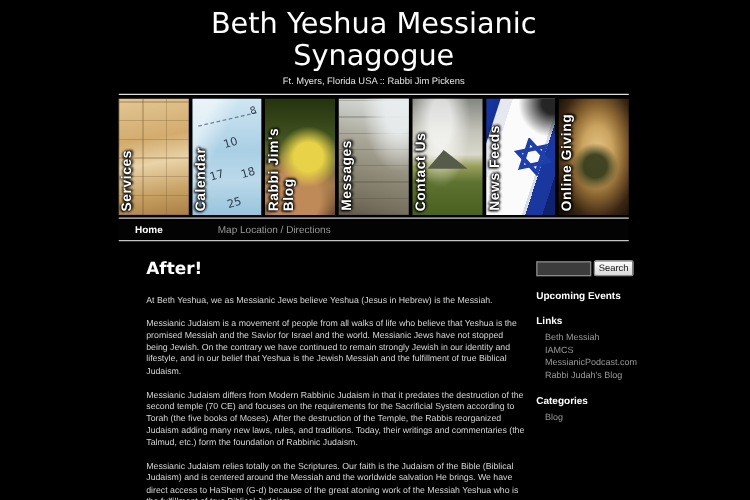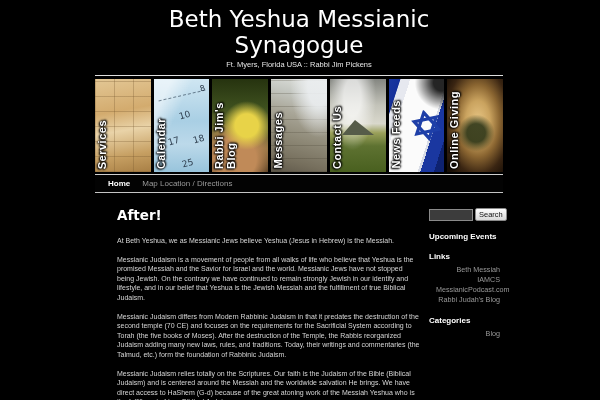--- a/index.html
+++ b/index.html
@@ -62,23 +62,23 @@
     radial-gradient(circle at 96% 4%, rgba(0,0,0,.85) 0 8%, transparent 26%),
     linear-gradient(108deg,#1a37a0 0%,#15309a 13%,#e6e8ef 14% 25%,#fbfbfb 25% 69%,#d8dce6 69% 72%,#1a37a0 72% 88%,#0e2270 88% 100%); }
   .star { position:absolute; right:2px; top:33%; width:31px; height:31px; transform:rotate(-12deg); }
 
   .t7 { background:
     radial-gradient(circle at 52% 58%, rgba(48,56,26,.9) 0 15%, rgba(48,56,26,0) 30%),
     radial-gradient(ellipse at 55% 45%, #e7c584 0%, #caa35f 28%, #8a6531 50%, #3a2512 74%, #160d05 96%); }
 
   
   .menu { margin-top:2px; height:19px; border-top:1px solid #cfcfcf; border-bottom:1px solid #c4c4c4;
-    display:flex; align-items:center; background:#030303; }
+    display:flex; align-items:center; background:#030303;gap:20px; }
   .menu-home { margin-left:13px; color:#fff; font-size:8px; font-weight:bold; cursor:pointer; }
-  .menu-map { margin-left:12px; color:#9a9a9a; font-size:8px; cursor:pointer; }
+  .menu-map { margin-left:24px; color:#9a9a9a; font-size:8px; cursor:pointer; }
 
   
   .content { display:flex; margin-top:14px; }
   .main-col { margin-left:22px; width:303px; }
   .page-heading { color:#fff; font-size:13.5px; font-weight:bold; margin-bottom:13px;
     font-family:"DejaVu Sans", sans-serif; }
   .main-col p { color:#d6d6d6; font-size:7px; line-height:9.6px; margin-bottom:9px; }
 
   
   .sidebar { margin-left:9px; width:71px; font-size:7px; }
@@ -87,21 +87,21 @@
     font-size:7px; padding:0 2px; }
   .search-button { margin-left:2px; height:13px; font-size:7.5px; padding:0 3px;
     background:linear-gradient(#fdfdfd,#d9d9d9); border:1px solid #8a8a8a; border-radius:2px;
     color:#111; font-family:"Liberation Sans", sans-serif; cursor:pointer; }
   .side-h { color:#fff; font-size:8px; font-weight:bold; margin-top:11px; margin-bottom:4px; }
   .event { text-align:center; }
   .event-date { color:#dcdcdc; font-size:7.5px; }
   .event-title { color:#878787; font-size:6.8px; margin-top:1.5px; }
   .event-time { color:#dcdcdc; font-size:7.5px; margin-top:1.5px; }
   .side-list { list-style:none; }
-  .side-list li { color:#999; font-size:7.2px; line-height:10px; padding-left:7px; cursor:pointer;text-align:right; }
+  .side-list li { color:#999; font-size:7.2px; line-height:10px; padding-left:7px; cursor:pointer; }
 </style>
 </head>
 <body>
 
 <div class="page">
   <div class="wrapper">
 
     <div class="site-title">Beth Yeshua Messianic Synagogue</div>
     <div class="site-subtitle">Ft. Myers, Florida USA :: Rabbi Jim Pickens</div>
 

